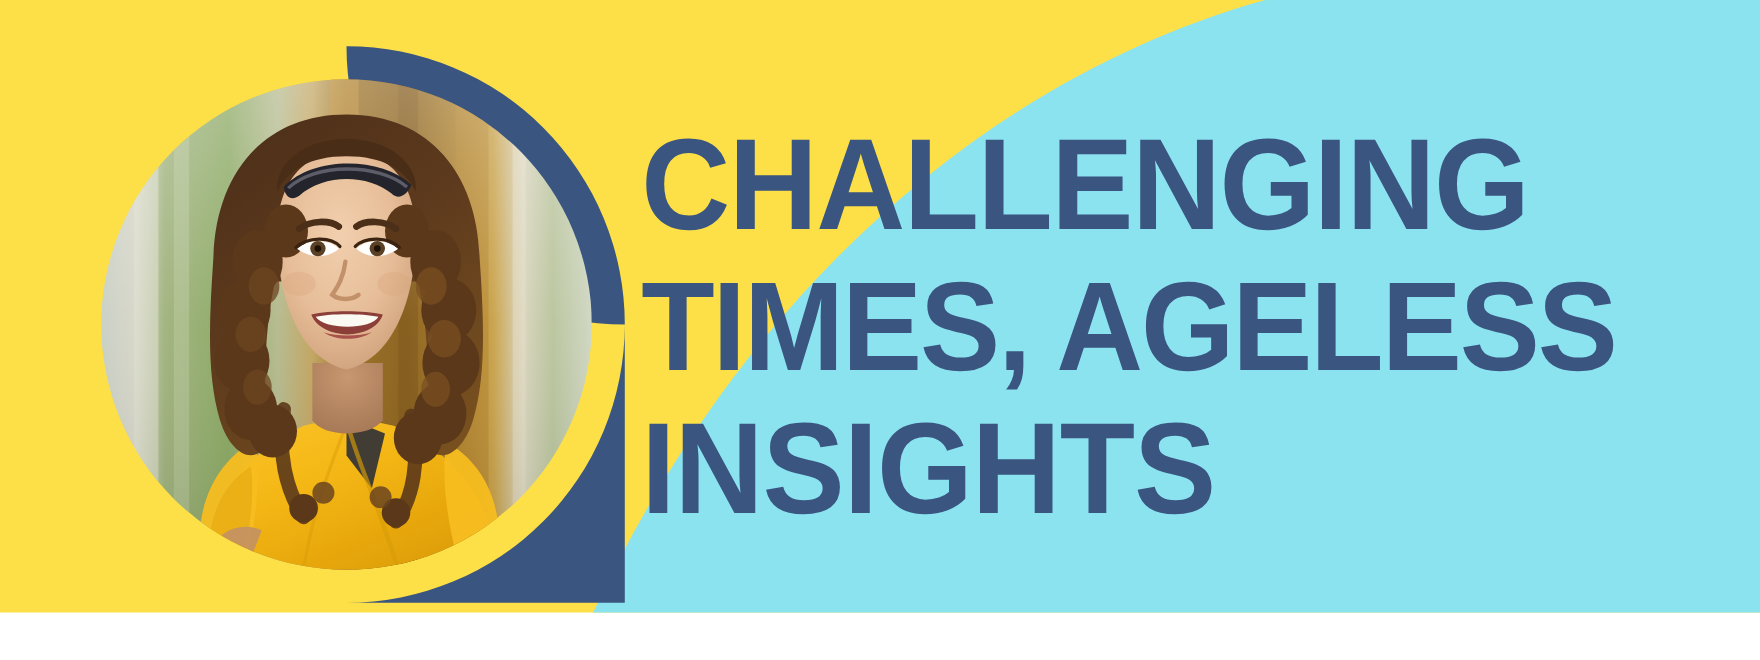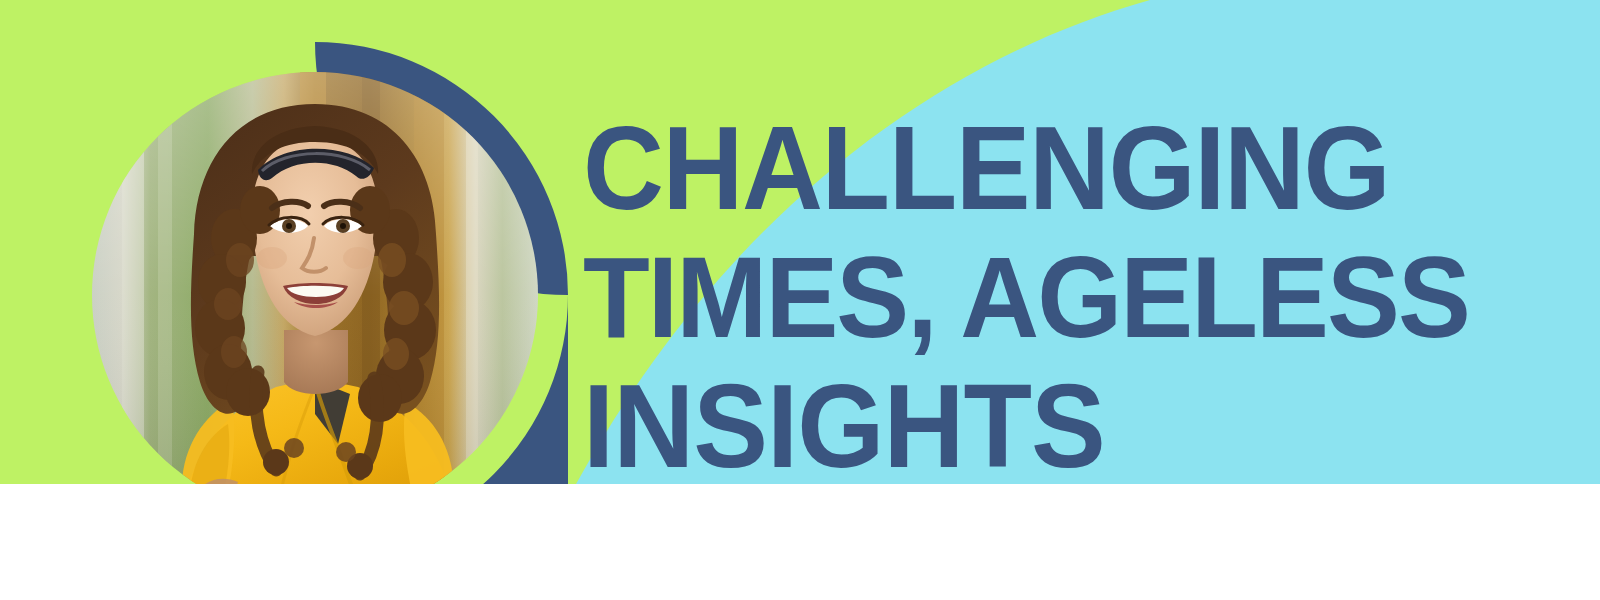--- a/index.html
+++ b/index.html
@@ -8,22 +8,22 @@
     padding: 0;
     background: #ffffff;
   }
   body {
     font-family: "Liberation Sans", sans-serif;
   }
 
   #banner {
     position: relative;
     width: 1600px;
-    height: 484px;
-    background: #bef264;
+    height: 557px;
+    background: #fde047;
     overflow: hidden;
   }
 
   
   #teal-shape {
     position: absolute;
     left: 0; top: 0;
     width: 1600px;
     height: 600px;
     display: block;

